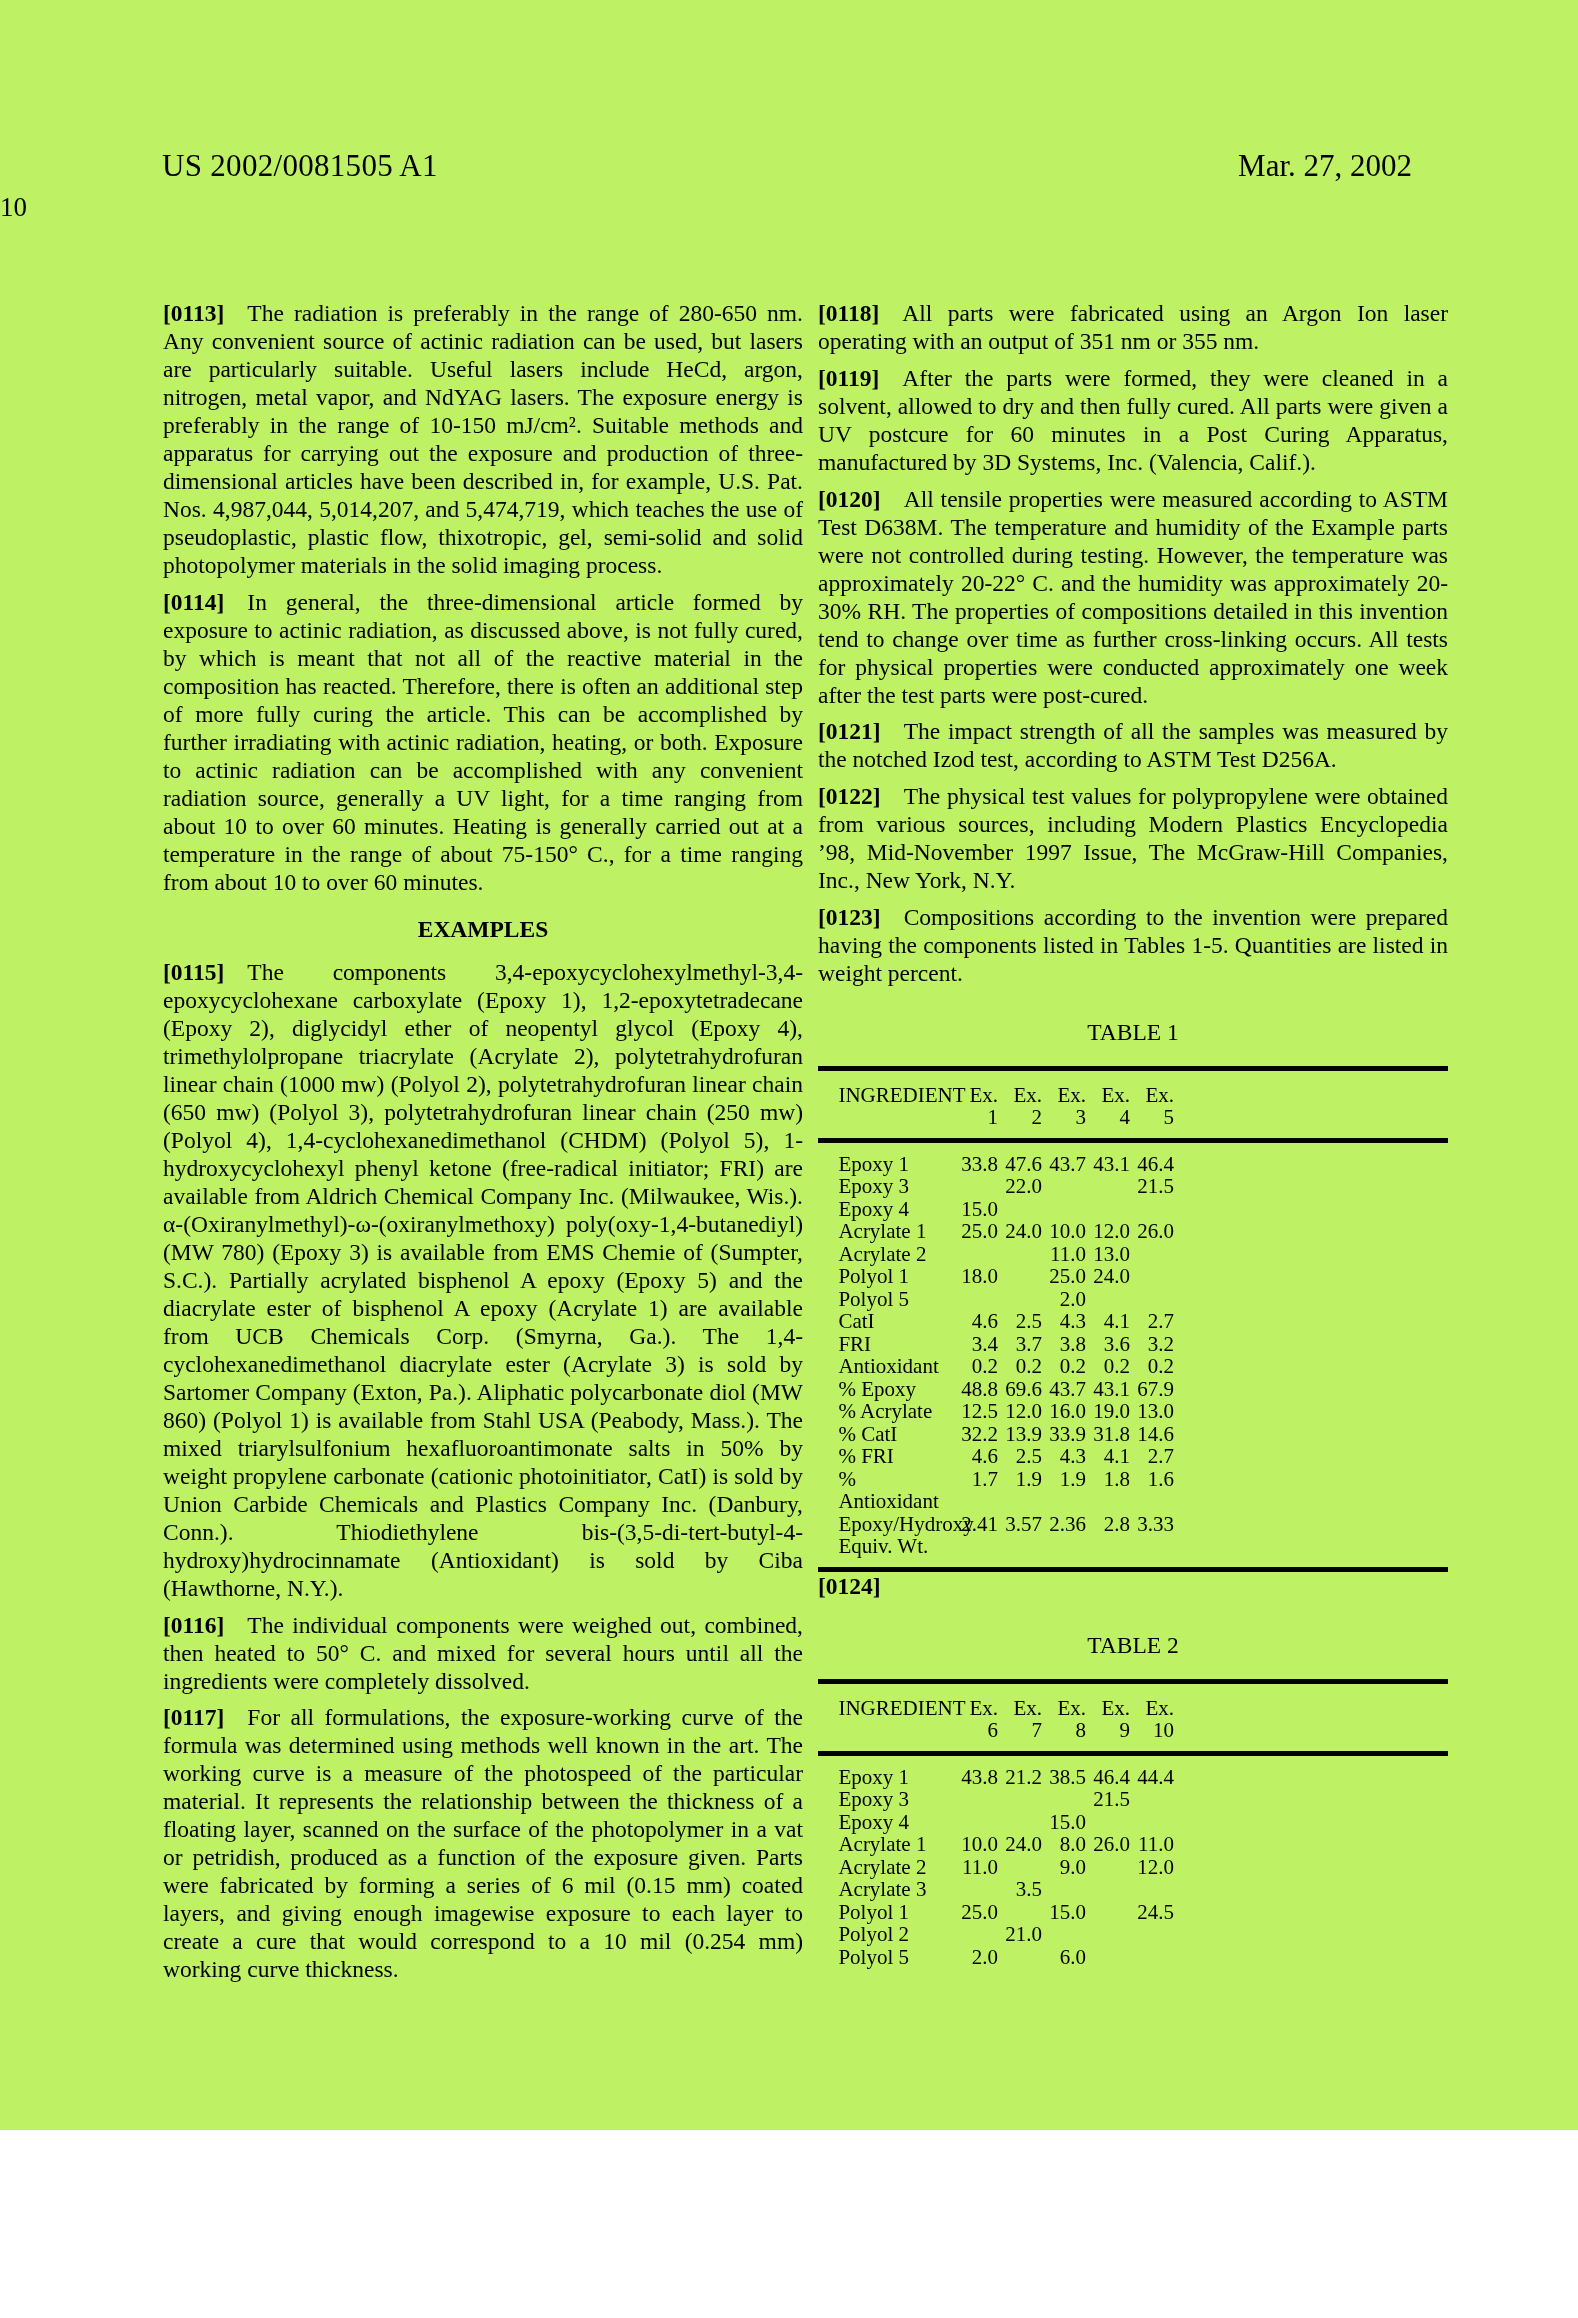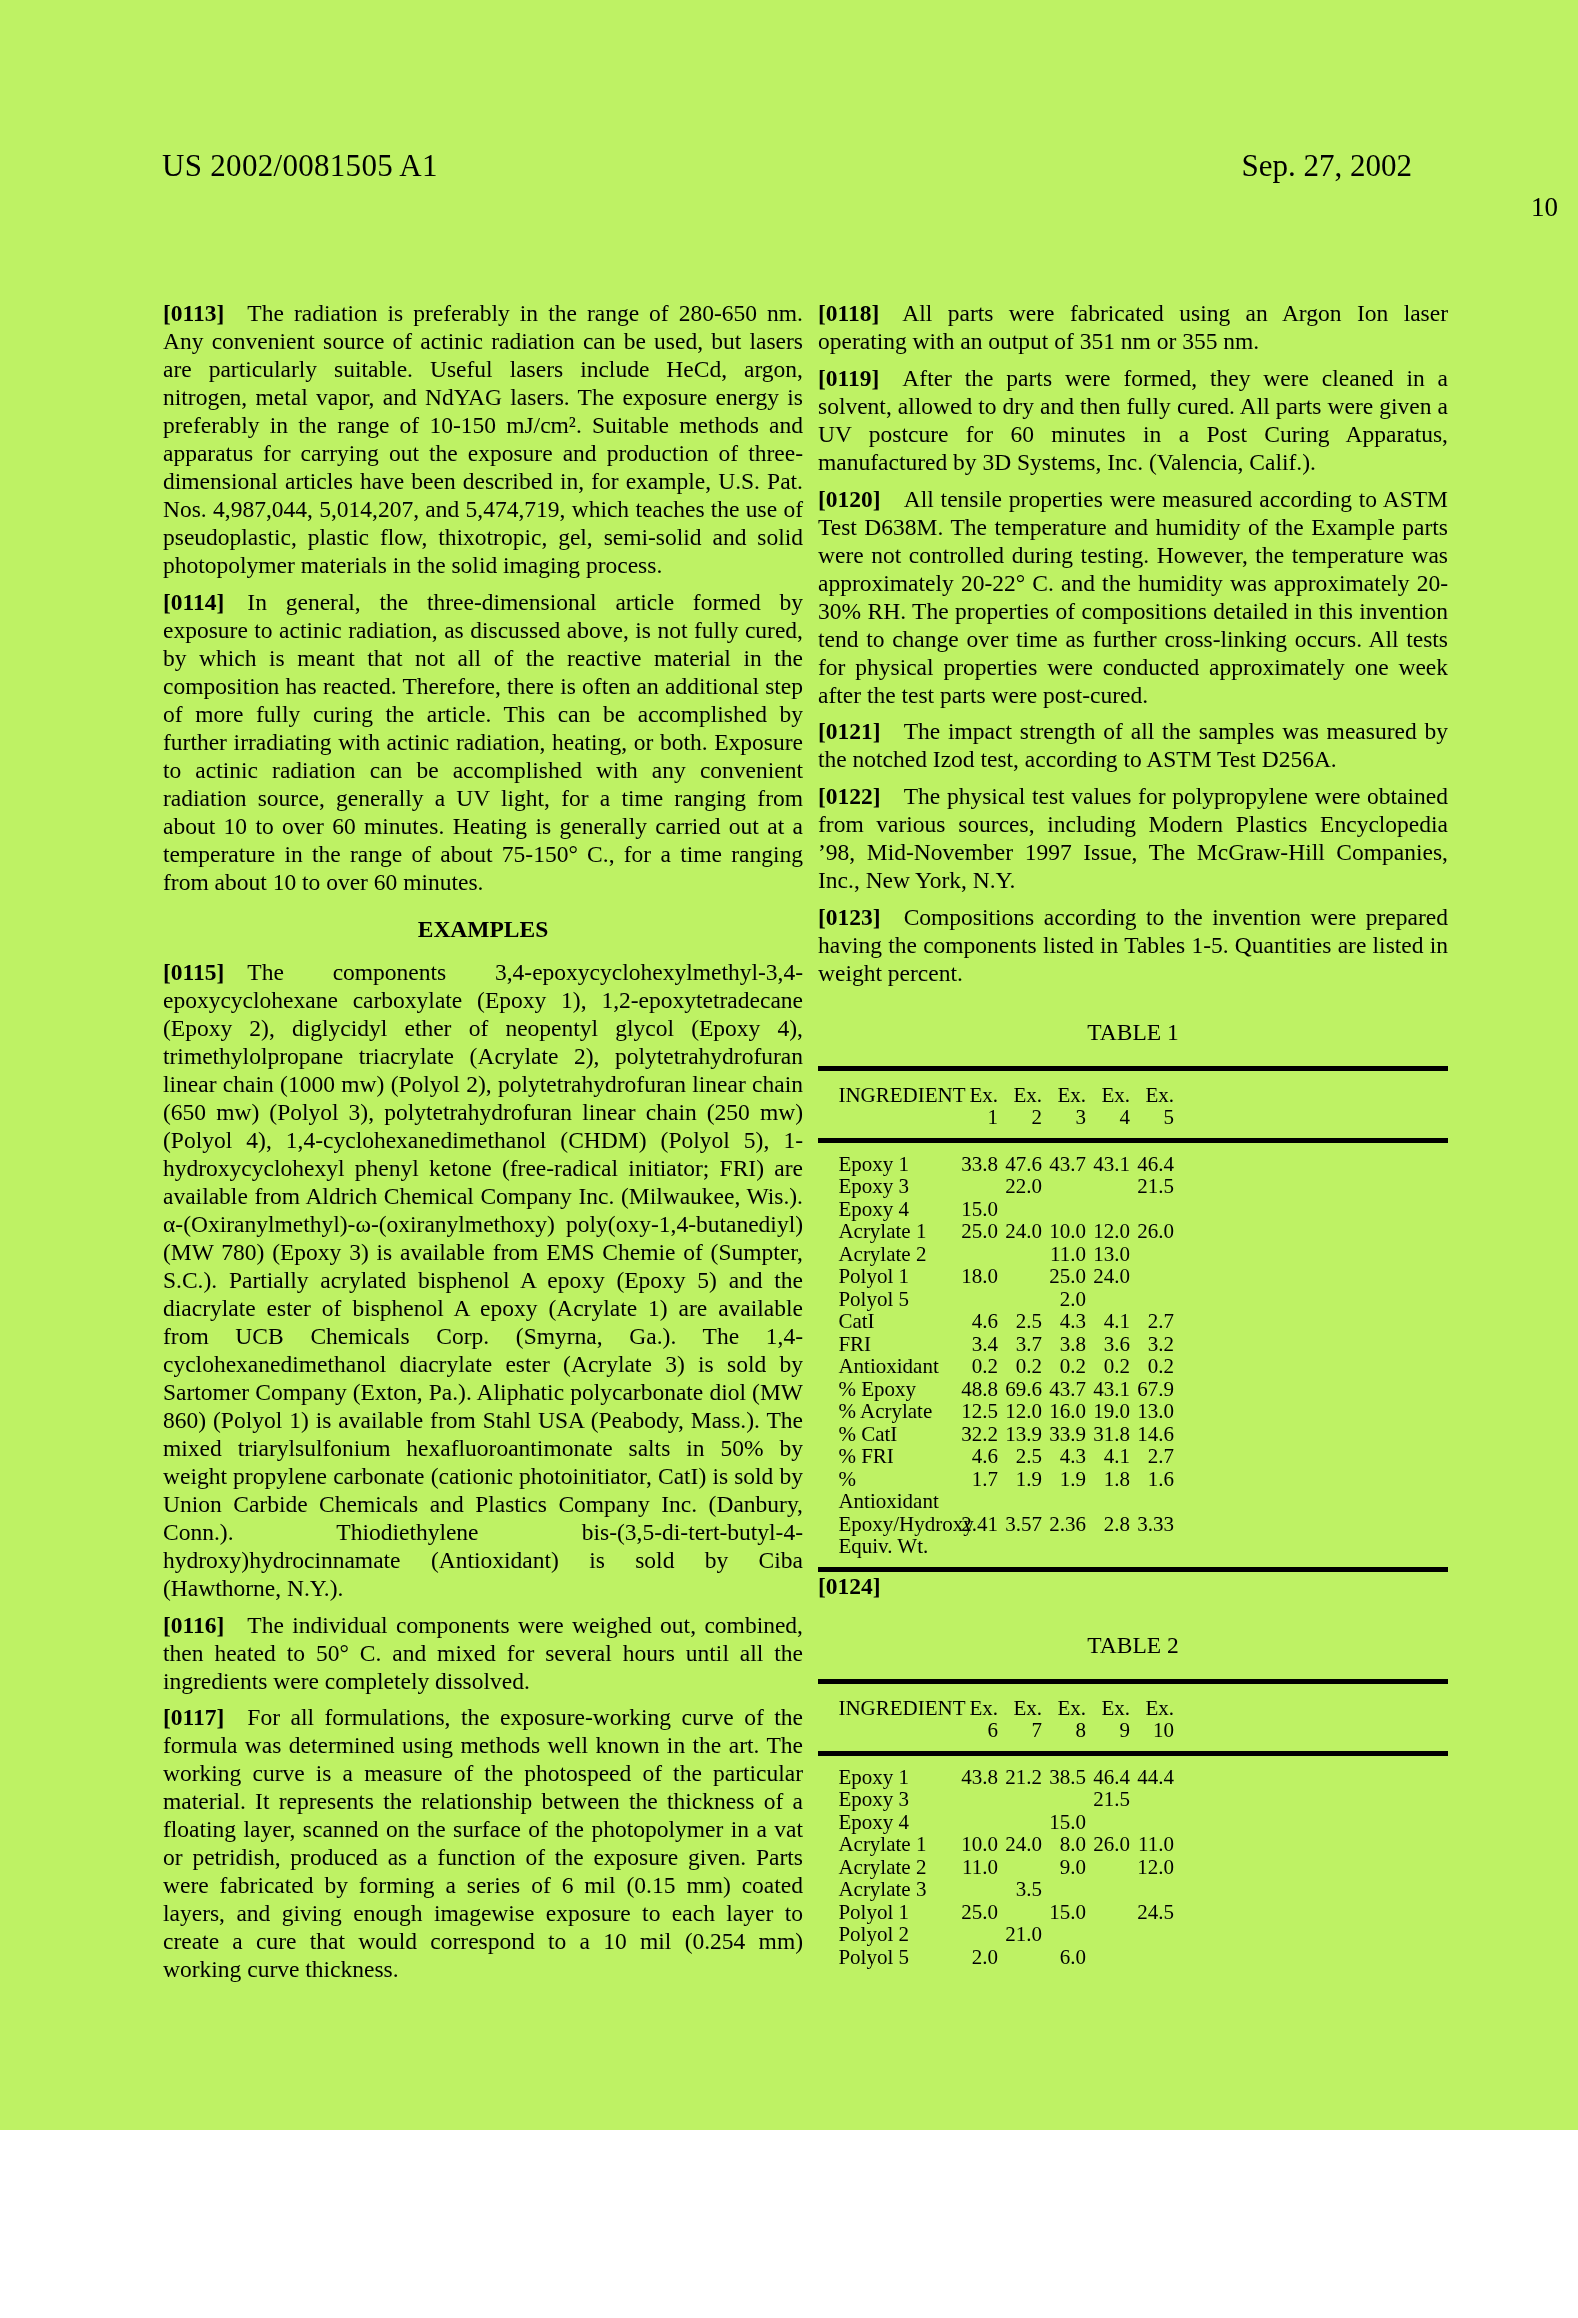--- a/index.html
+++ b/index.html
@@ -25,21 +25,21 @@
     right: 166px;
     top: 148px;
     font-size: 31px;
     white-space: nowrap;
   }
   .page-no {
     position: absolute;
     left: 0;
     top: 192px;
     width: 1558px;
-    text-align: right;
+    text-align: left;
     font-size: 27px;
   }
   .col {
     position: absolute;
     top: 299px;
     text-align: justify;
     font-size: 23.5px;
     line-height: 28px;
   }
   .col-left  { left: 163px;  width: 640px; }
@@ -74,21 +74,21 @@
   .ptable th.fill, .ptable td.fill { text-align: left; }
   .ptable tbody tr:first-child td { padding-top: 9.5px; }
   .ptable tbody tr:last-child td { padding-bottom: 9.5px; }
   .rule-bottom { border-bottom: 5.4px solid #000; }
 </style>
 </head>
 <body>
 
 <div class="page">
   <div class="patent-no">US 2002/0081505 A1</div>
-  <div class="pub-date">Sep. 27, 2002</div>
+  <div class="pub-date">Mar. 27, 2002</div>
   <div class="page-no">10</div>
   <div class="col col-left" id="col-left">
       <p class="para"><span class="pnum">[0113]</span><span>The radiation is preferably in the range of 280-650 nm. Any convenient source of actinic radiation can be used, but lasers are particularly suitable. Useful lasers include HeCd, argon, nitrogen, metal vapor, and NdYAG lasers. The exposure energy is preferably in the range of 10-150 mJ/cm². Suitable methods and apparatus for carrying out the exposure and production of three-dimensional articles have been described in, for example, U.S. Pat. Nos. 4,987,044, 5,014,207, and 5,474,719, which teaches the use of pseudoplastic, plastic flow, thixotropic, gel, semi-solid and solid photopolymer materials in the solid imaging process.</span></p>
       <p class="para"><span class="pnum">[0114]</span><span>In general, the three-dimensional article formed by exposure to actinic radiation, as discussed above, is not fully cured, by which is meant that not all of the reactive material in the composition has reacted. Therefore, there is often an additional step of more fully curing the article. This can be accomplished by further irradiating with actinic radiation, heating, or both. Exposure to actinic radiation can be accomplished with any convenient radiation source, generally a UV light, for a time ranging from about 10 to over 60 minutes. Heating is generally carried out at a temperature in the range of about 75-150° C., for a time ranging from about 10 to over 60 minutes.</span></p>
       <div class="heading h-examples">EXAMPLES</div>
       <p class="para"><span class="pnum">[0115]</span><span>The components 3,4-epoxycyclohexylmethyl-3,4-epoxycyclohexane carboxylate (Epoxy 1), 1,2-epoxytetradecane (Epoxy 2), diglycidyl ether of neopentyl glycol (Epoxy 4), trimethylolpropane triacrylate (Acrylate 2), polytetrahydrofuran linear chain (1000 mw) (Polyol 2), polytetrahydrofuran linear chain (650 mw) (Polyol 3), polytetrahydrofuran linear chain (250 mw) (Polyol 4), 1,4-cyclohexanedimethanol (CHDM) (Polyol 5), 1-hydroxycyclohexyl phenyl ketone (free-radical initiator; FRI) are available from Aldrich Chemical Company Inc. (Milwaukee, Wis.). α-(Oxiranylmethyl)-ω-(oxiranylmethoxy) poly(oxy-1,4-butanediyl) (MW 780) (Epoxy 3) is available from EMS Chemie of (Sumpter, S.C.). Partially acrylated bisphenol A epoxy (Epoxy 5) and the diacrylate ester of bisphenol A epoxy (Acrylate 1) are available from UCB Chemicals Corp. (Smyrna, Ga.). The 1,4-cyclohexanedimethanol diacrylate ester (Acrylate 3) is sold by Sartomer Company (Exton, Pa.). Aliphatic polycarbonate diol (MW 860) (Polyol 1) is available from Stahl USA (Peabody, Mass.). The mixed triarylsulfonium hexafluoroantimonate salts in 50% by weight propylene carbonate (cationic photoinitiator, CatI) is sold by Union Carbide Chemicals and Plastics Company Inc. (Danbury, Conn.). Thiodiethylene bis-(3,5-di-tert-butyl-4-hydroxy)hydrocinnamate (Antioxidant) is sold by Ciba (Hawthorne, N.Y.).</span></p>
       <p class="para"><span class="pnum">[0116]</span><span>The individual components were weighed out, combined, then heated to 50° C. and mixed for several hours until all the ingredients were completely dissolved.</span></p>
       <p class="para"><span class="pnum">[0117]</span><span>For all formulations, the exposure-working curve of the formula was determined using methods well known in the art. The working curve is a measure of the photospeed of the particular material. It represents the relationship between the thickness of a floating layer, scanned on the surface of the photopolymer in a vat or petridish, produced as a function of the exposure given. Parts were fabricated by forming a series of 6 mil (0.15 mm) coated layers, and giving enough imagewise exposure to each layer to create a cure that would correspond to a 10 mil (0.254 mm) working curve thickness.</span></p>
     </div>
   <div class="col col-right" id="col-right">

